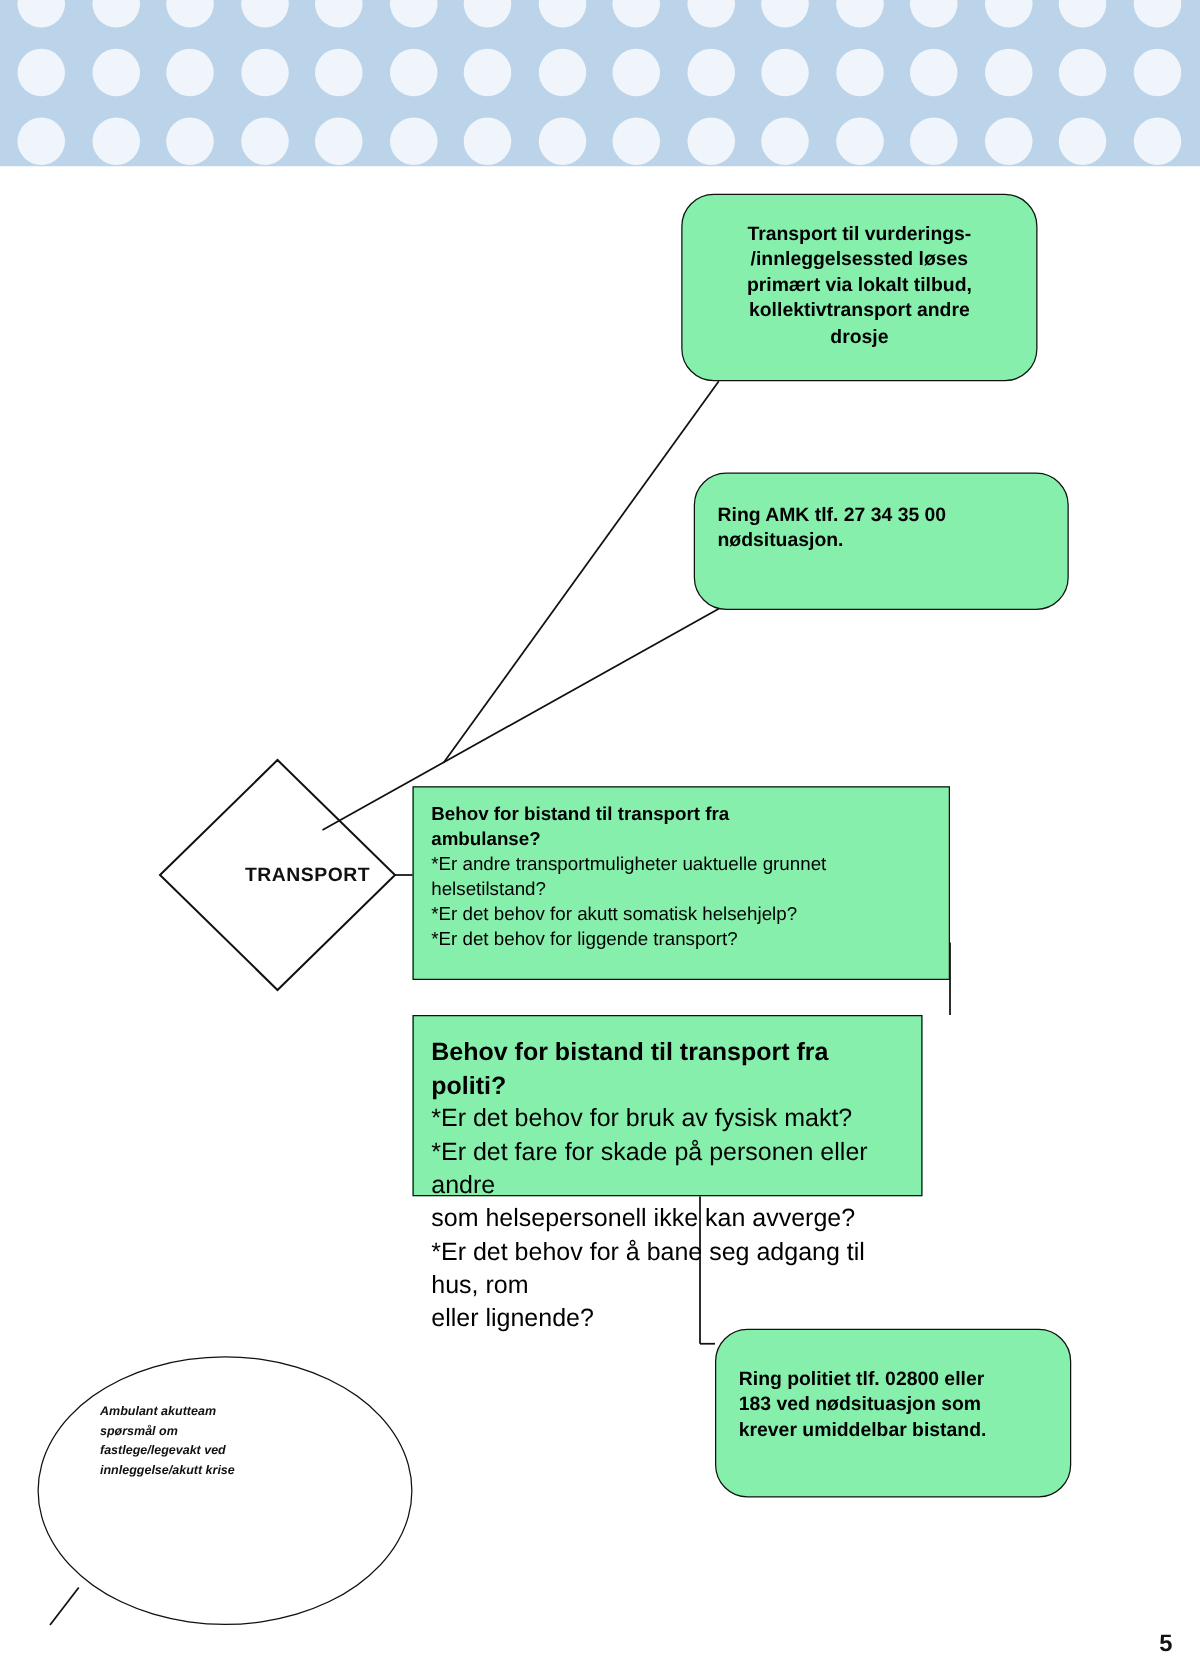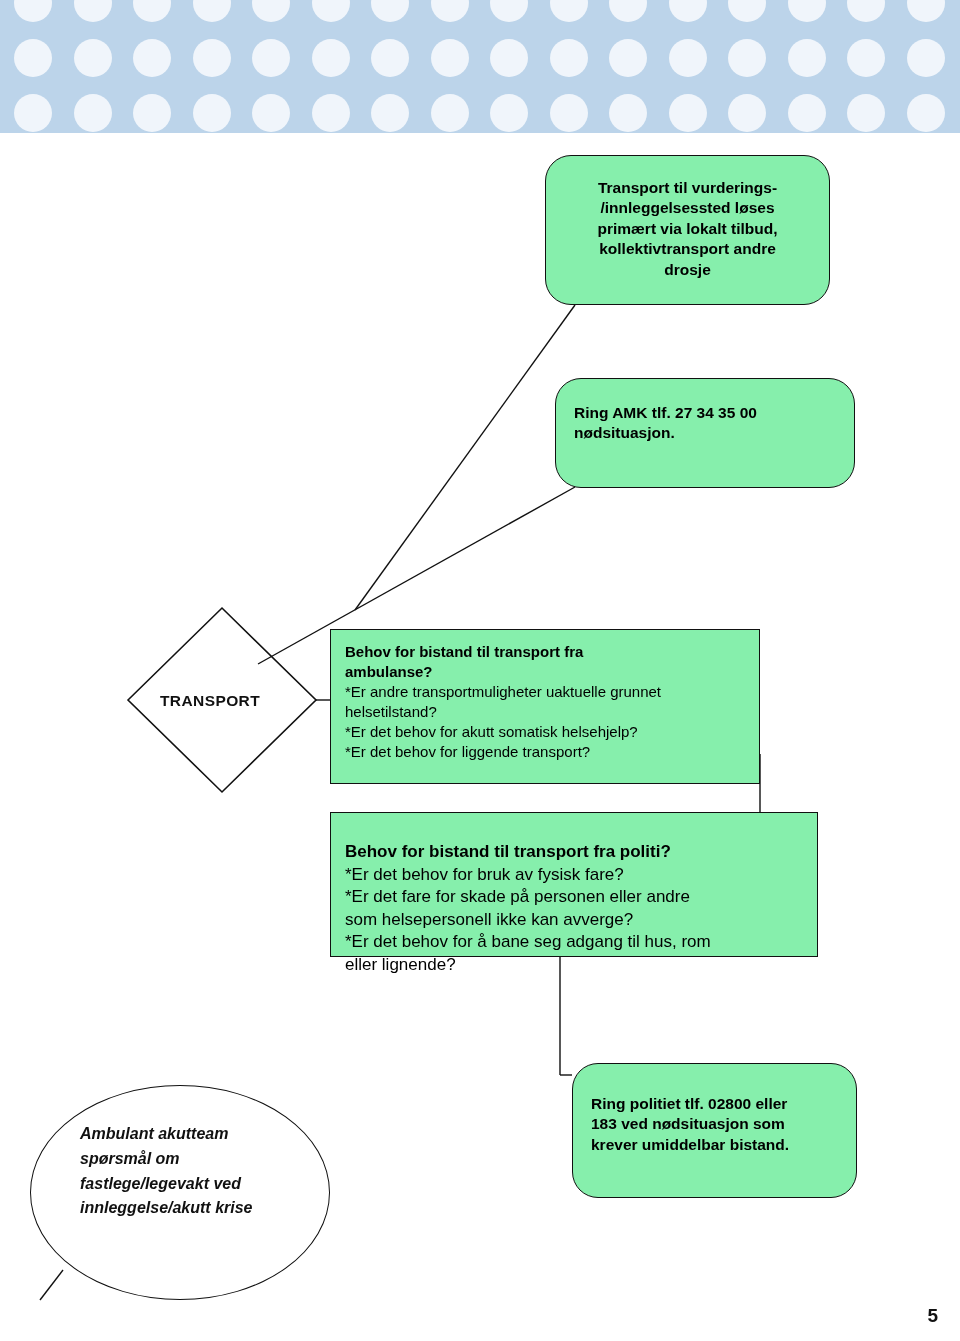--- a/index.html
+++ b/index.html
@@ -65,35 +65,36 @@
   .line {
     display: block;
   }
   .diamond-label {
     position: absolute;
     font-weight: bold;
     font-size: 15.5px;
     letter-spacing: 0.4px;
     color: #111;
     white-space: nowrap;
+    margin-left: 36px;
   }
 
   
   .ellipse {
     position: absolute;
     box-sizing: border-box;
     border: 1.6px solid #111;
     border-radius: 50%;
     background: #fff;
   }
   .ellipse-text {
     position: absolute;
     font-style: italic;
     font-weight: bold;
-    font-size: 16px;
+    font-size: 10px;
     color: #111;
     line-height: 1.55;
   }
 
   .page-number {
     position: absolute;
     right: 22px;
     bottom: 14px;
     font-size: 19px;
     font-weight: bold;
@@ -189,23 +190,23 @@
 
 <div class="node rect-box" style="left:330px; top:600px; width:430px; height:155px; padding:12px 14px; font-size:15px;margin-top:29px;">
   <span class="line txt-strong">Behov for bistand til transport fra</span>
   <span class="line txt-strong">ambulanse?</span>
   <span class="line">*Er andre transportmuligheter uaktuelle grunnet</span>
   <span class="line">helsetilstand?</span>
   <span class="line">*Er det behov for akutt somatisk helsehjelp?</span>
   <span class="line">*Er det behov for liggende transport?</span>
 </div>
 
-<div class="node rect-box" style="left:330px; top:812px; width:488px; height:145px; padding:28px 14px; font-size:17px;">
+<div class="node rect-box" style="left:330px; top:812px; width:408px; height:145px; padding:16px 14px; font-size:20px;">
   <span class="line txt-strong">Behov for bistand til transport fra politi?</span>
-  <span class="line">*Er det behov for bruk av fysisk fare?</span>
+  <span class="line">*Er det behov for bruk av fysisk makt?</span>
   <span class="line">*Er det fare for skade på personen eller andre</span>
   <span class="line">som helsepersonell ikke kan avverge?</span>
   <span class="line">*Er det behov for å bane seg adgang til hus, rom</span>
   <span class="line">eller lignende?</span>
 </div>
 
 <div class="node rounded-box" style="left:572px; top:1063px; width:285px; height:135px; padding:30px 18px; text-align:left; font-size:15.5px;">
   <span class="line txt-strong">Ring politiet tlf. 02800 eller</span>
   <span class="line txt-strong">183 ved nødsituasjon som</span>
   <span class="line txt-strong">krever umiddelbar bistand.</span>

